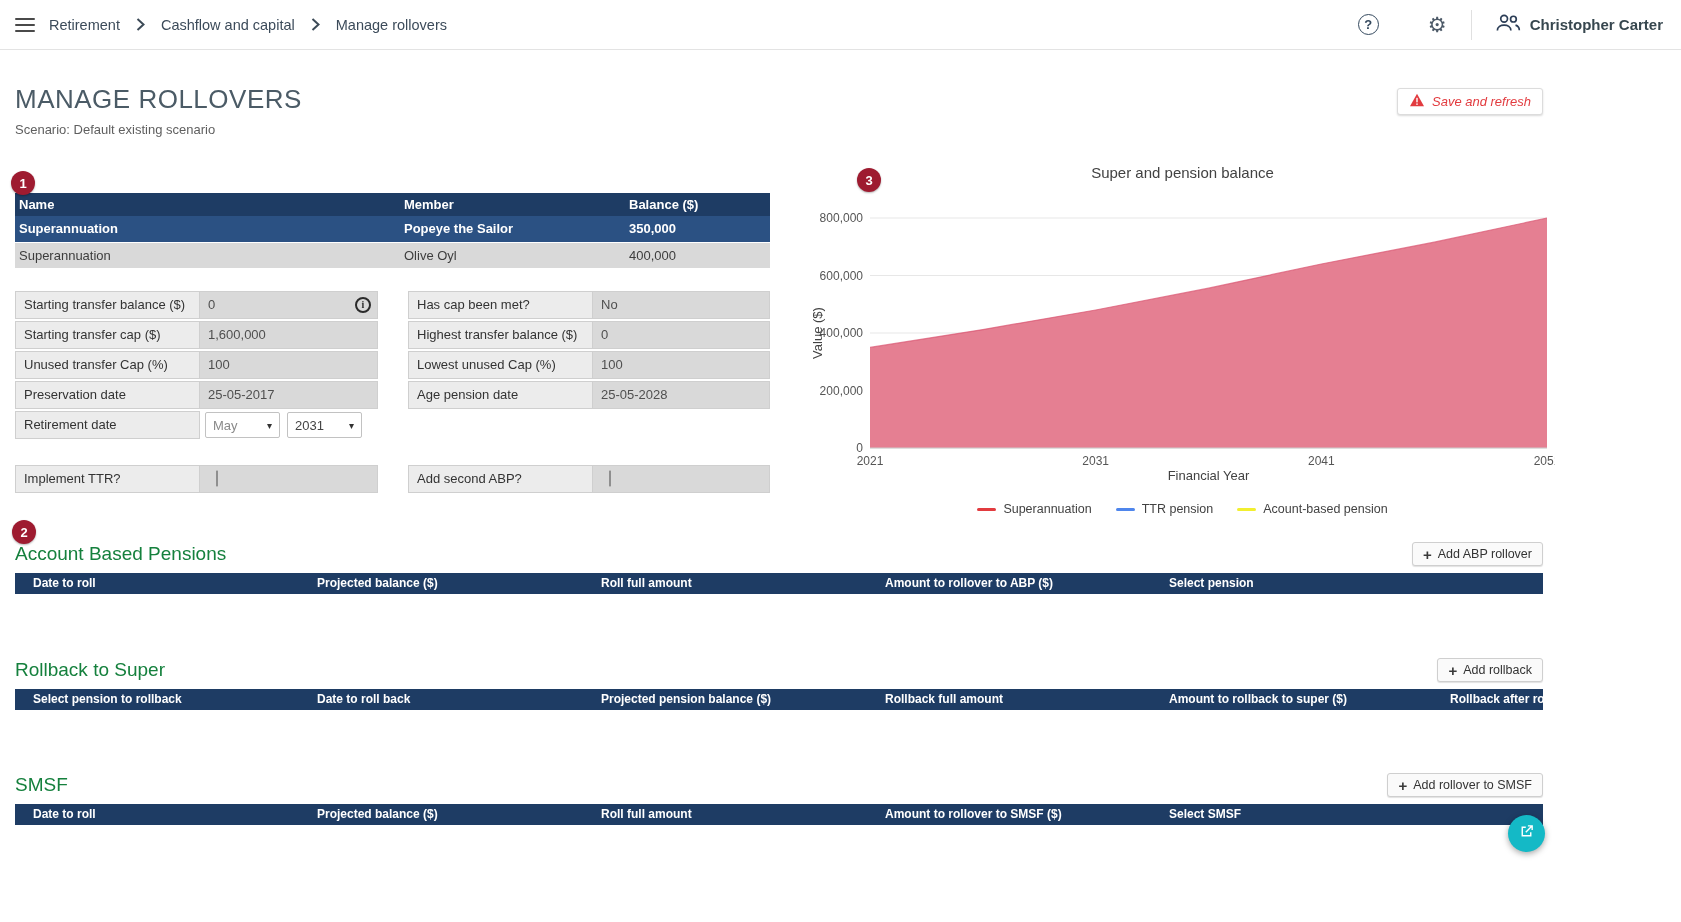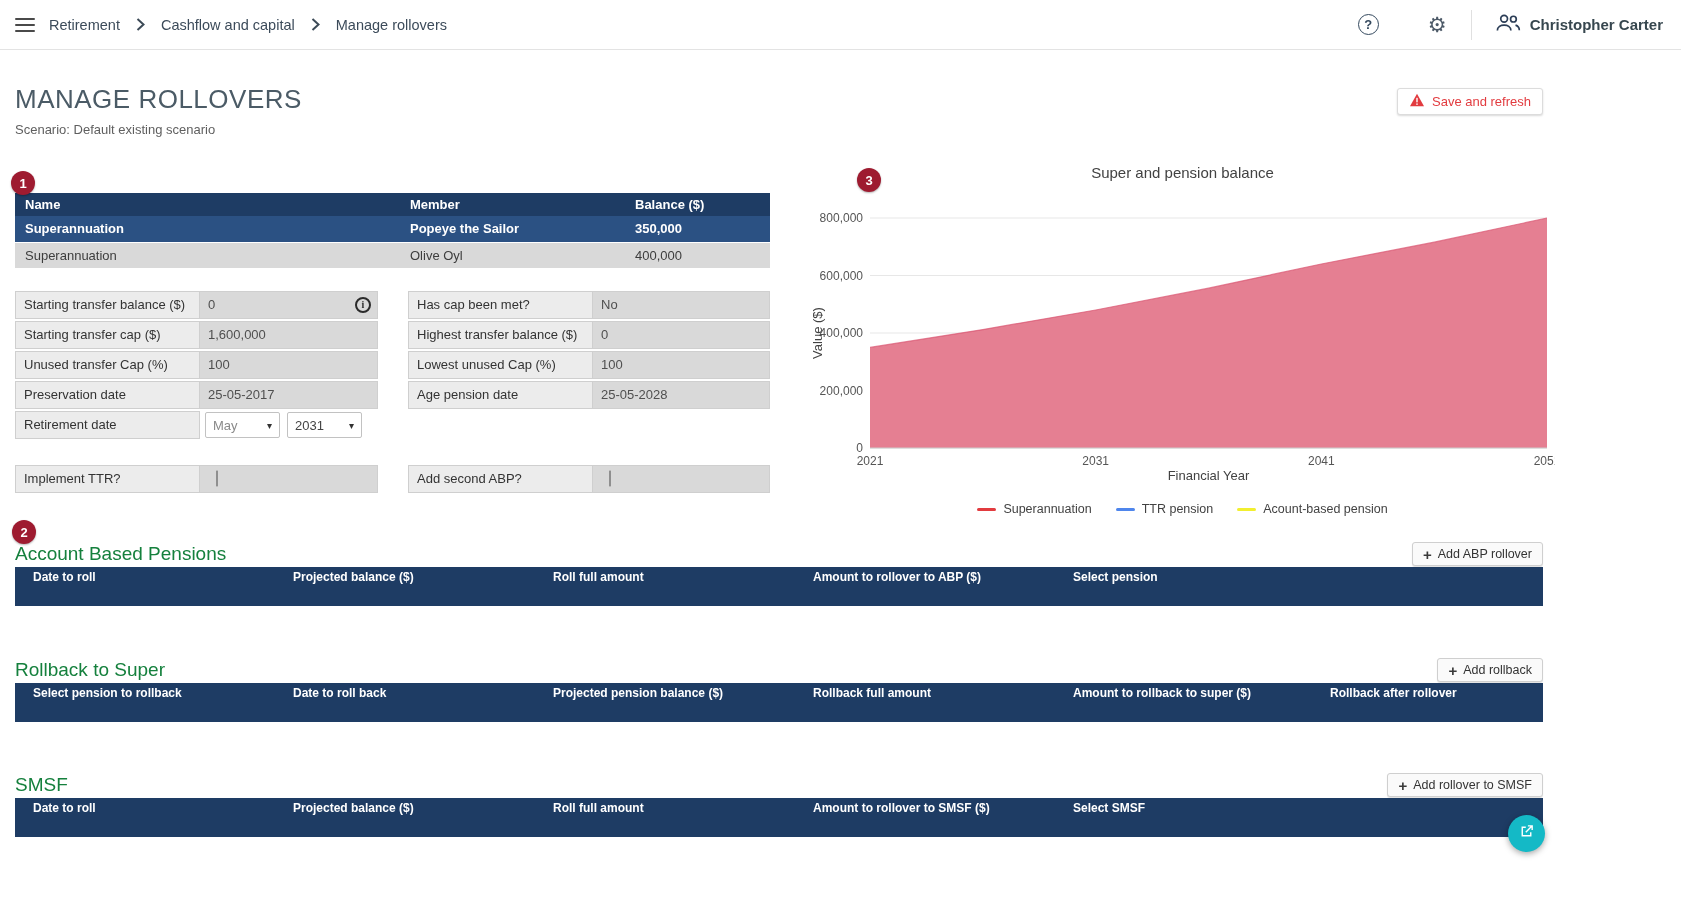--- a/index.html
+++ b/index.html
@@ -27,34 +27,34 @@
   .user-chip { display:flex; align-items:center; gap:9px; cursor:pointer; }
   .user-name { font-size:15px; font-weight:bold; color:#37474f; }
 
   
   .title-block { position:absolute; left:15px; top:84px; }
   .page-title { font-size:26px; font-weight:400; color:#4b5b66; letter-spacing:.5px; }
   .page-scenario { font-size:13px; color:#5f5f5f; margin-top:7px; }
   .save-btn { position:absolute; top:88px; right:138px; height:27px; background:#fff;
     border:1px solid #dcdcdc; border-radius:3px; box-shadow:0 1px 2px rgba(0,0,0,.15);
     display:flex; align-items:center; gap:7px; padding:0 11px; cursor:pointer; }
-  .save-btn-label { font-size:13px; color:#e23b3f; }
+  .save-btn-label { font-size:13px; color:#e23b3f;font-style:italic; }
 
   
   .num-badge { position:absolute; width:24px; height:24px; border-radius:50%;
     background:#9e1b30; color:#fff; font-size:13px; font-weight:bold; display:flex;
     align-items:center; justify-content:center; box-shadow:0 1px 2px rgba(0,0,0,.3); z-index:5; }
 
   
   .left-panel { position:absolute; left:15px; top:193px; width:755px; }
   .member-table { width:755px; }
   .mt-row { display:grid; grid-template-columns:385px 225px 145px; }
   .mt-head { background:#1e3c64; height:23px; }
   .mt-head .mt-cell { color:#fff; font-size:13px; font-weight:bold; line-height:23px; }
-  .mt-cell { padding-left:10px; overflow:hidden; white-space:nowrap; }
+  .mt-cell { padding-left:4px; overflow:hidden; white-space:nowrap; }
   .mt-body-row { height:26px; cursor:pointer; }
   .mt-body-row .mt-cell { font-size:13px; line-height:26px; }
   .row-selected { background:#2b5183; }
   .row-selected .mt-cell { color:#fff; font-weight:bold; }
   .row-muted { background:#d9d9d9; border-top:1px solid #fff; }
   .row-muted .mt-cell { color:#3d3d3d; }
 
   .form-area { margin-top:23px; }
   .form-row { display:grid; grid-template-columns:185px 178px 30px 185px 177px;
     height:28px; margin-bottom:2px; }
@@ -94,21 +94,21 @@
   .section-abp { top:541px; }
   .section-rollback { top:657px; }
   .section-smsf { top:772px; }
   .section-head { display:flex; justify-content:space-between; align-items:center; height:26px; }
   .section-title { font-size:19px; font-weight:400; color:#15803d; }
   .add-btn { height:24px; background:#fafafa; border:1px solid #cfcfcf; border-radius:3px;
     box-shadow:0 1px 1px rgba(0,0,0,.12); display:flex; align-items:center; gap:6px;
     padding:0 10px; cursor:pointer; }
   .add-btn .plus { font-size:15px; font-weight:bold; color:#3a3a3a; line-height:1; }
   .add-btn .add-label { font-size:12.5px; color:#333; }
-  .tbl-head { background:#1e3c64; height:39px; display:grid; }
+  .tbl-head { background:#1e3c64; height:21px; margin-top:6px; display:grid;gap:24px; }
   .cols-5 { grid-template-columns:260px 260px 260px 260px 1fr; }
   .cols-6 { grid-template-columns:260px 260px 260px 260px 257px 1fr; }
   .th-cell { color:#fff; font-size:12px; font-weight:bold; line-height:21px;
     padding-left:18px; white-space:nowrap; overflow:hidden; }
 
   
   .fab { position:absolute; top:815px; right:136px; width:37px; height:37px;
     border-radius:50%; background:#14b9c6; display:flex; align-items:center;
     justify-content:center; box-shadow:0 2px 6px rgba(0,0,0,.35); cursor:pointer; }
 </style>

